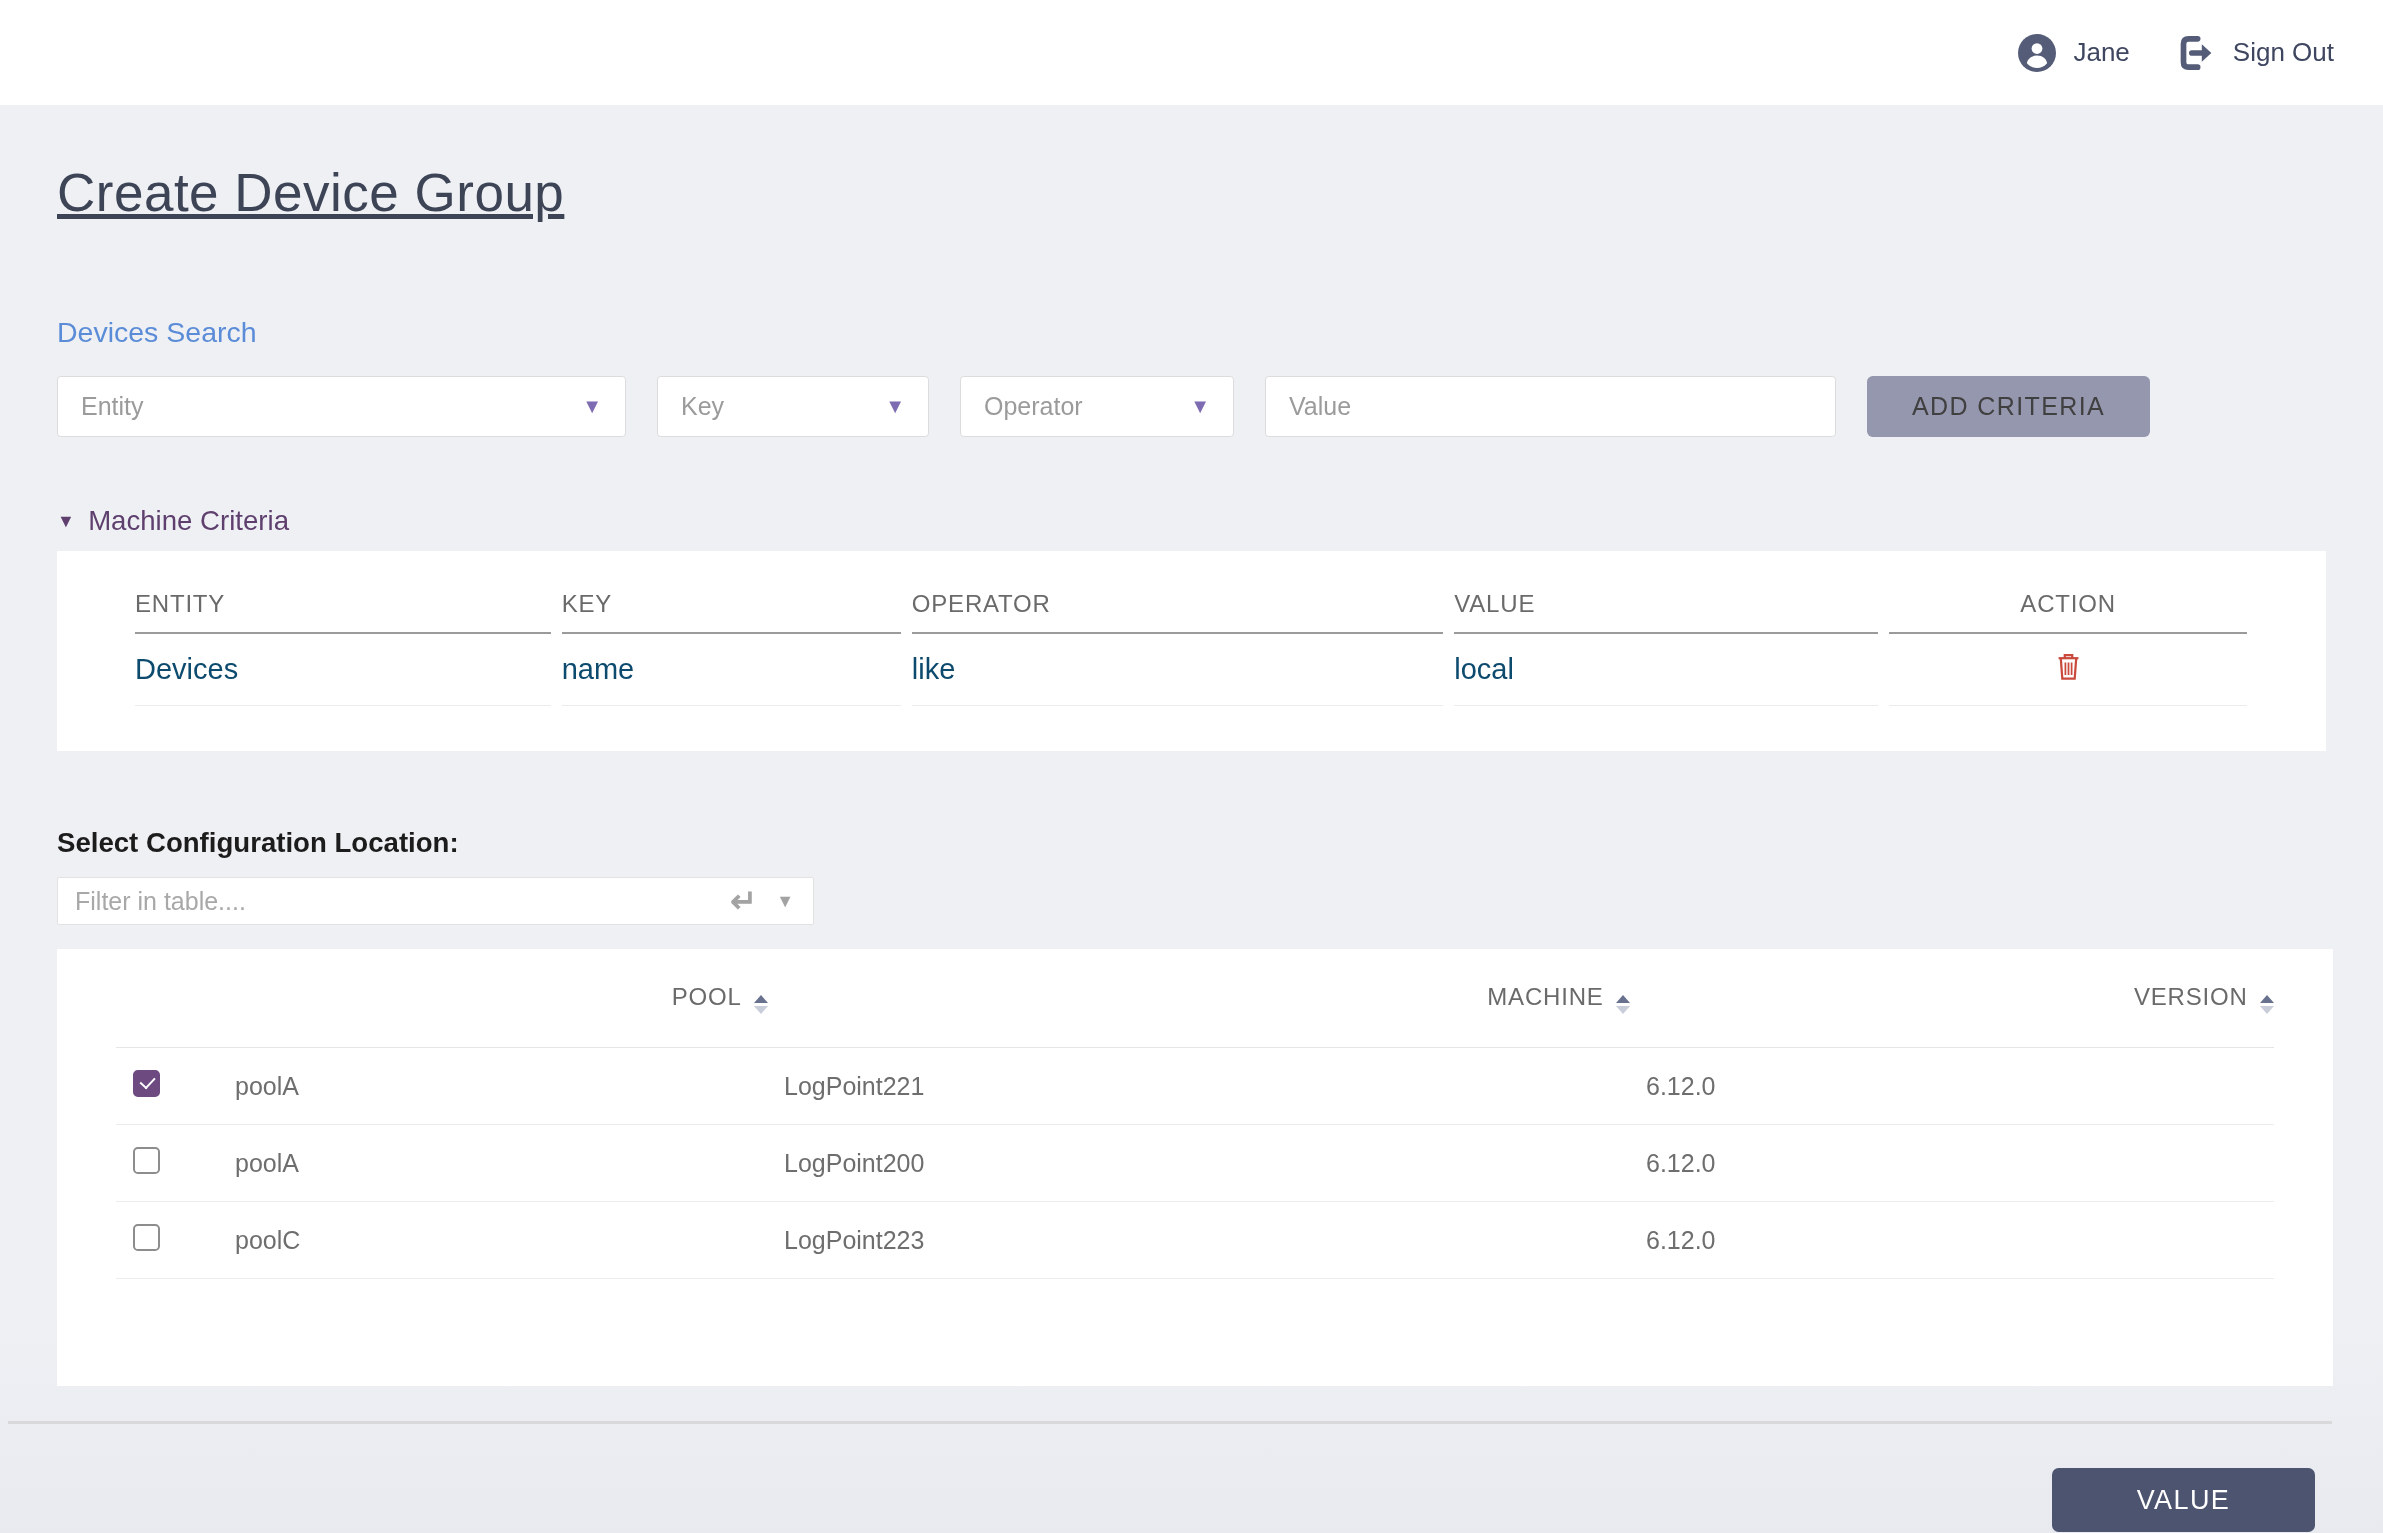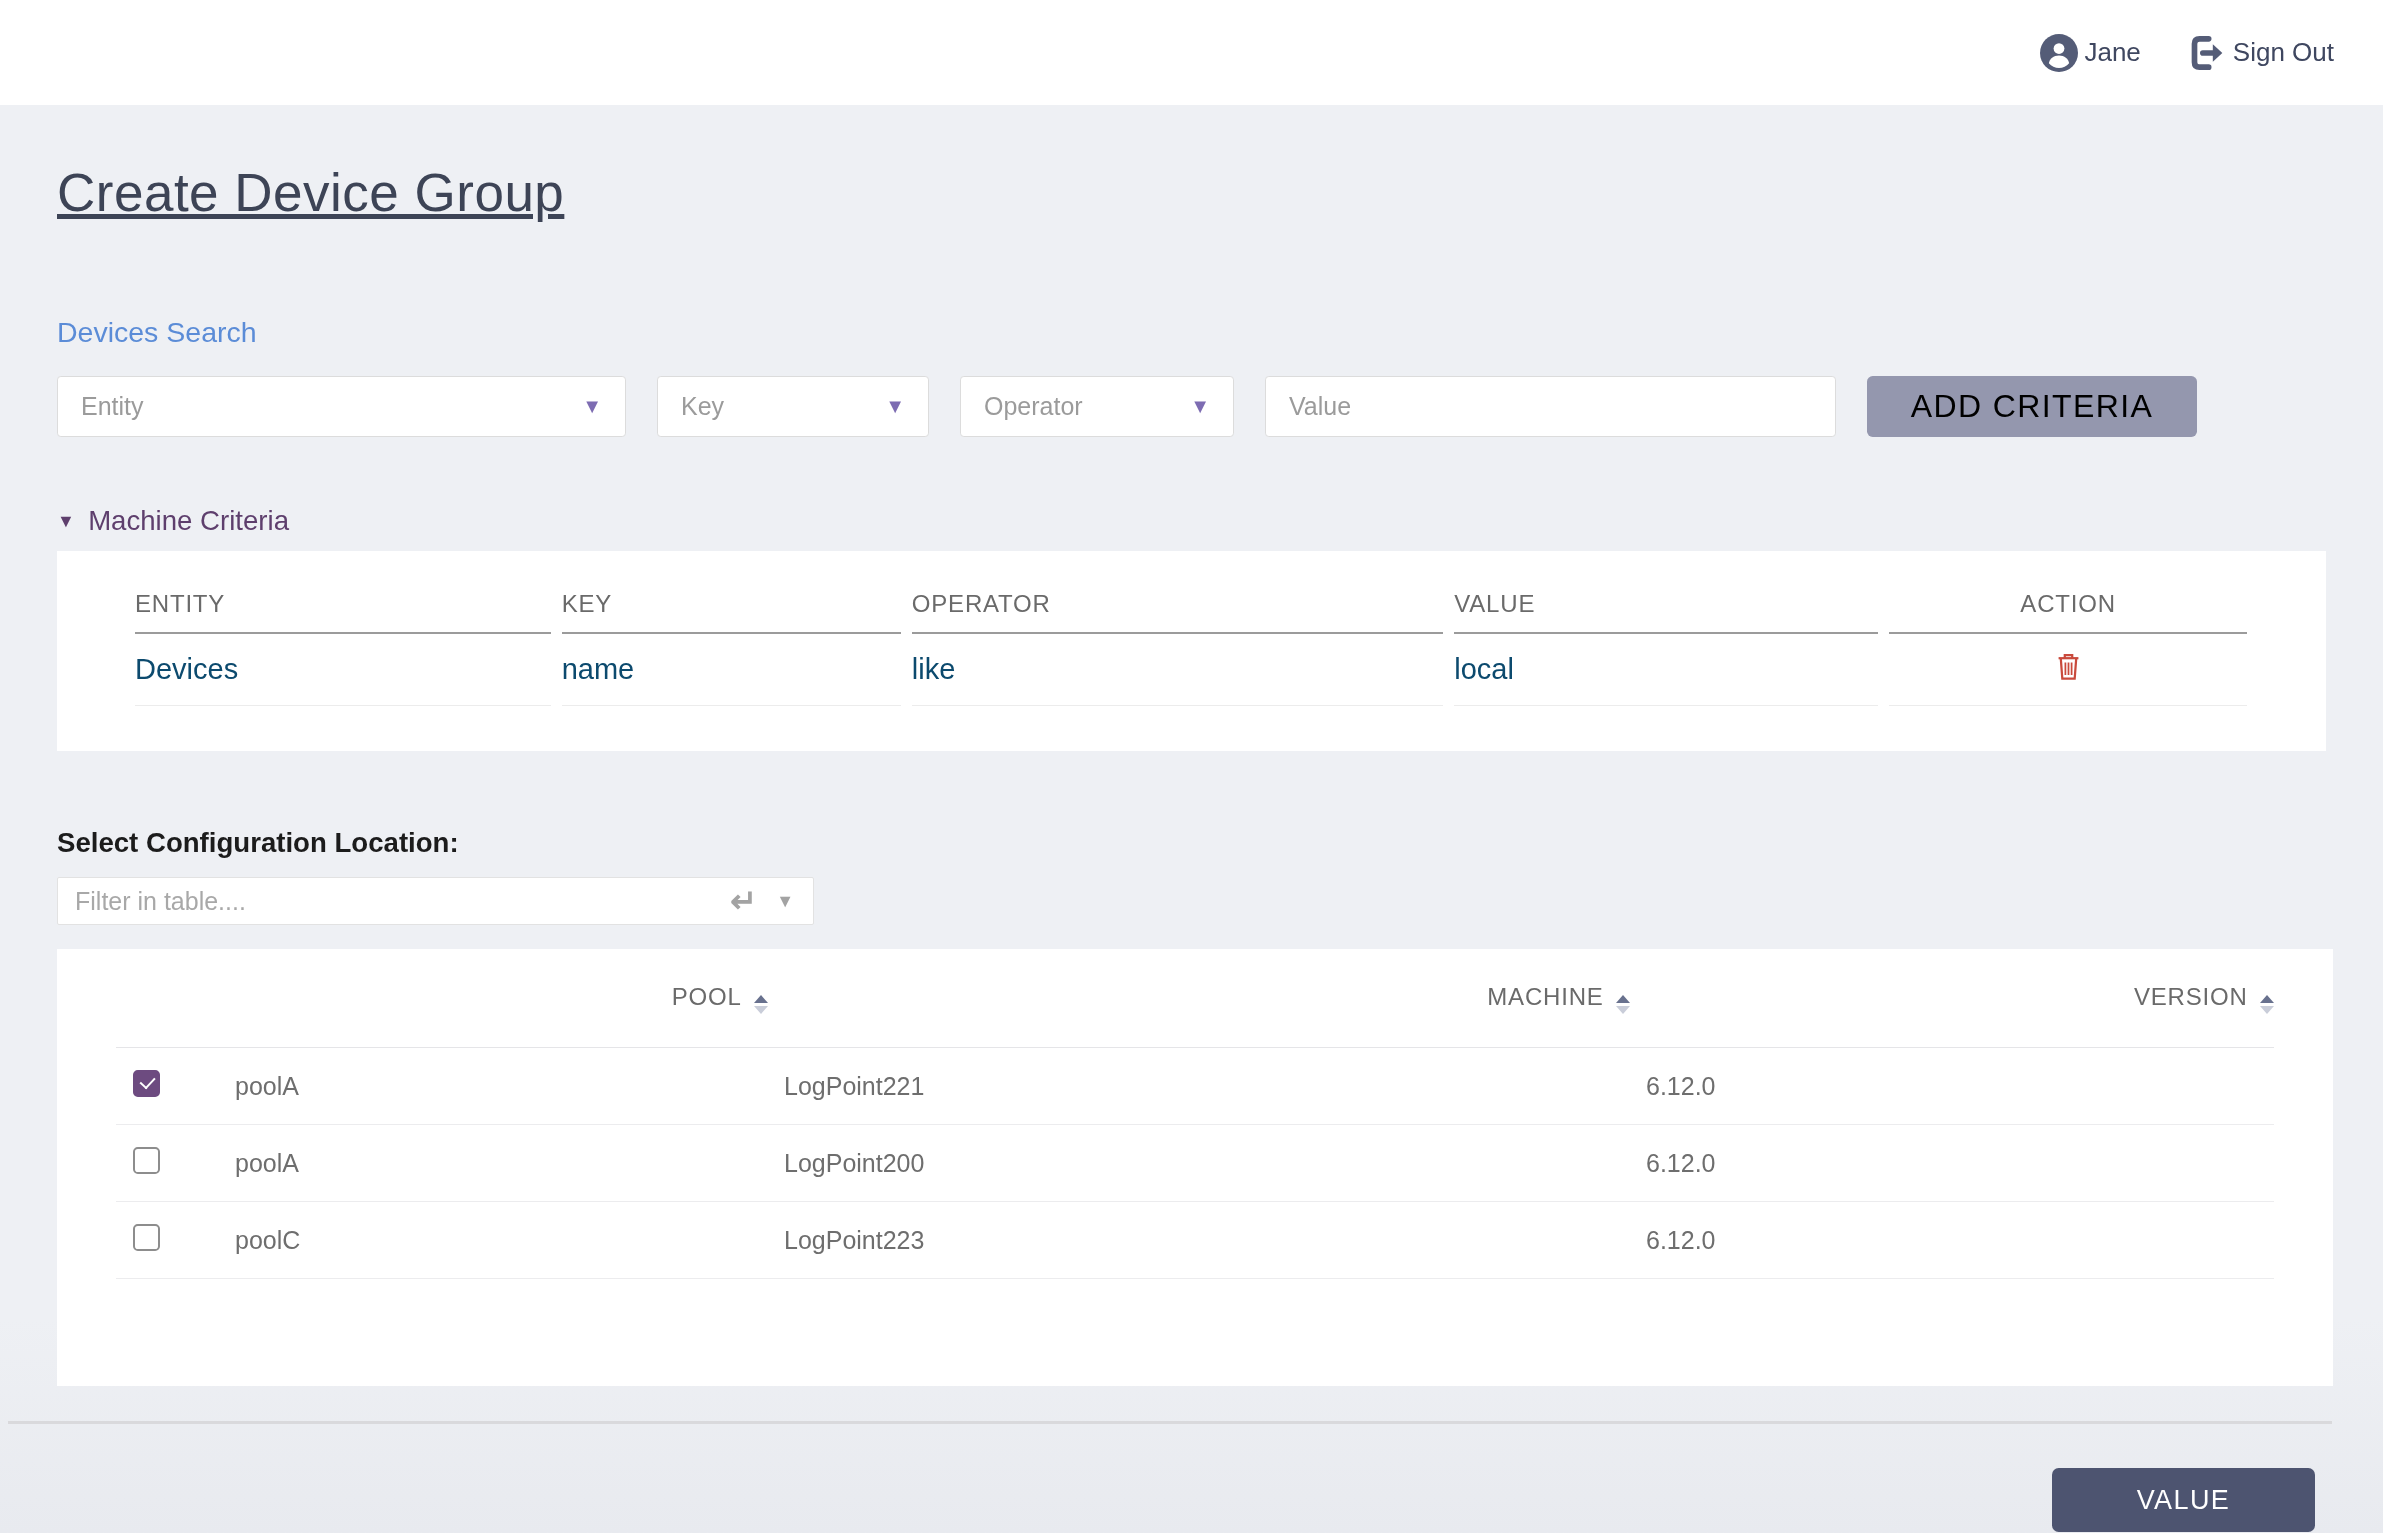--- a/index.html
+++ b/index.html
@@ -7,21 +7,21 @@
     width:2383px;height:1533px;position:relative;overflow:hidden;
     background:linear-gradient(#eef0f4 0%,#eef0f4 86%,#e8eaef 100%);
     font-family:"Liberation Sans", sans-serif;
     color:#3d4456;
   }
   
   .topbar{
     height:105px;background:#ffffff;display:flex;align-items:center;
     justify-content:flex-end;gap:46px;padding:0 49px 0 0;
   }
-  .topbar .group{display:flex;align-items:center;gap:6px;cursor:pointer;}
+  .topbar .group{display:flex;align-items:center;gap:17px;cursor:pointer;}
   .topbar .label{font-size:26px;color:#3f4760;}
   
   .content{padding:0 57px;}
   .page-title{
     margin:57px 0 0 0;font-size:53px;font-weight:300;color:#3d4456;letter-spacing:0.5px;text-decoration:underline;
   }
   .adv-link{margin-top:93px;font-size:28.5px;color:#5b8cd7;display:inline-block;cursor:pointer;}
   
   .controls{display:flex;margin-top:27px;gap:31px;align-items:center;}
   .sel{
@@ -34,22 +34,22 @@
   .sel.entity{width:569px;}
   .sel.key{width:272px;}
   .sel.operator{width:274px;}
   .txt{
     background:#fff;border:1px solid #dcdcdc;border-radius:3.8px;height:61px;width:571px;
     box-sizing:border-box;padding:0 23px;font-size:25px;color:#444;
     font-family:"Liberation Sans", sans-serif;outline:none;
   }
   .txt::placeholder{color:#9b9b9b;}
   .btn-add{
-    background:#9497ae;border:none;border-radius:5.7px;height:61px;width:330px;
-    color:#000000;font-size:32px;letter-spacing:1.4px;cursor:pointer;
+    background:#9497ae;border:none;border-radius:5.7px;height:61px;width:283px;
+    color:#404040;font-size:25px;letter-spacing:1.4px;cursor:pointer;
     font-family:"Liberation Sans", sans-serif;
   }
   
   .crit-head{margin-top:68px;display:flex;align-items:center;gap:13.3px;cursor:pointer;width:fit-content;}
   .crit-head .tri{font-size:18px;color:#5e3f6d;line-height:1;}
   .crit-head .lbl{font-size:27.6px;color:#5e3f6d;}
   .crit-card{
     background:#fff;margin-top:14.3px;box-sizing:border-box;
     padding:25px 68px 45px 67px;
   }

